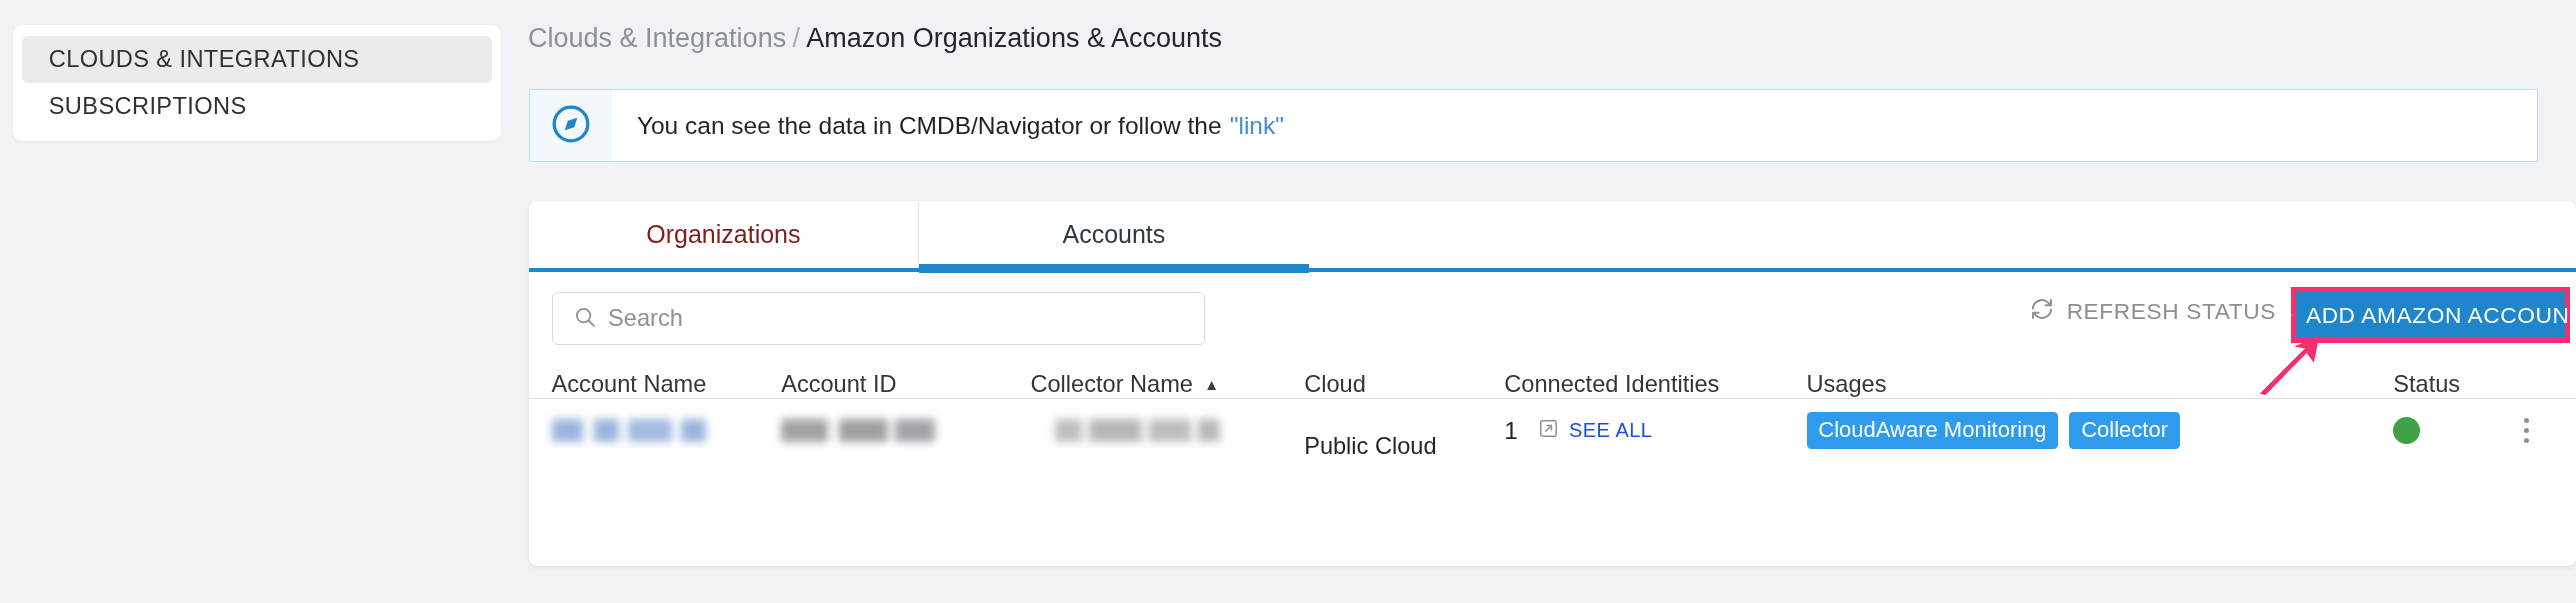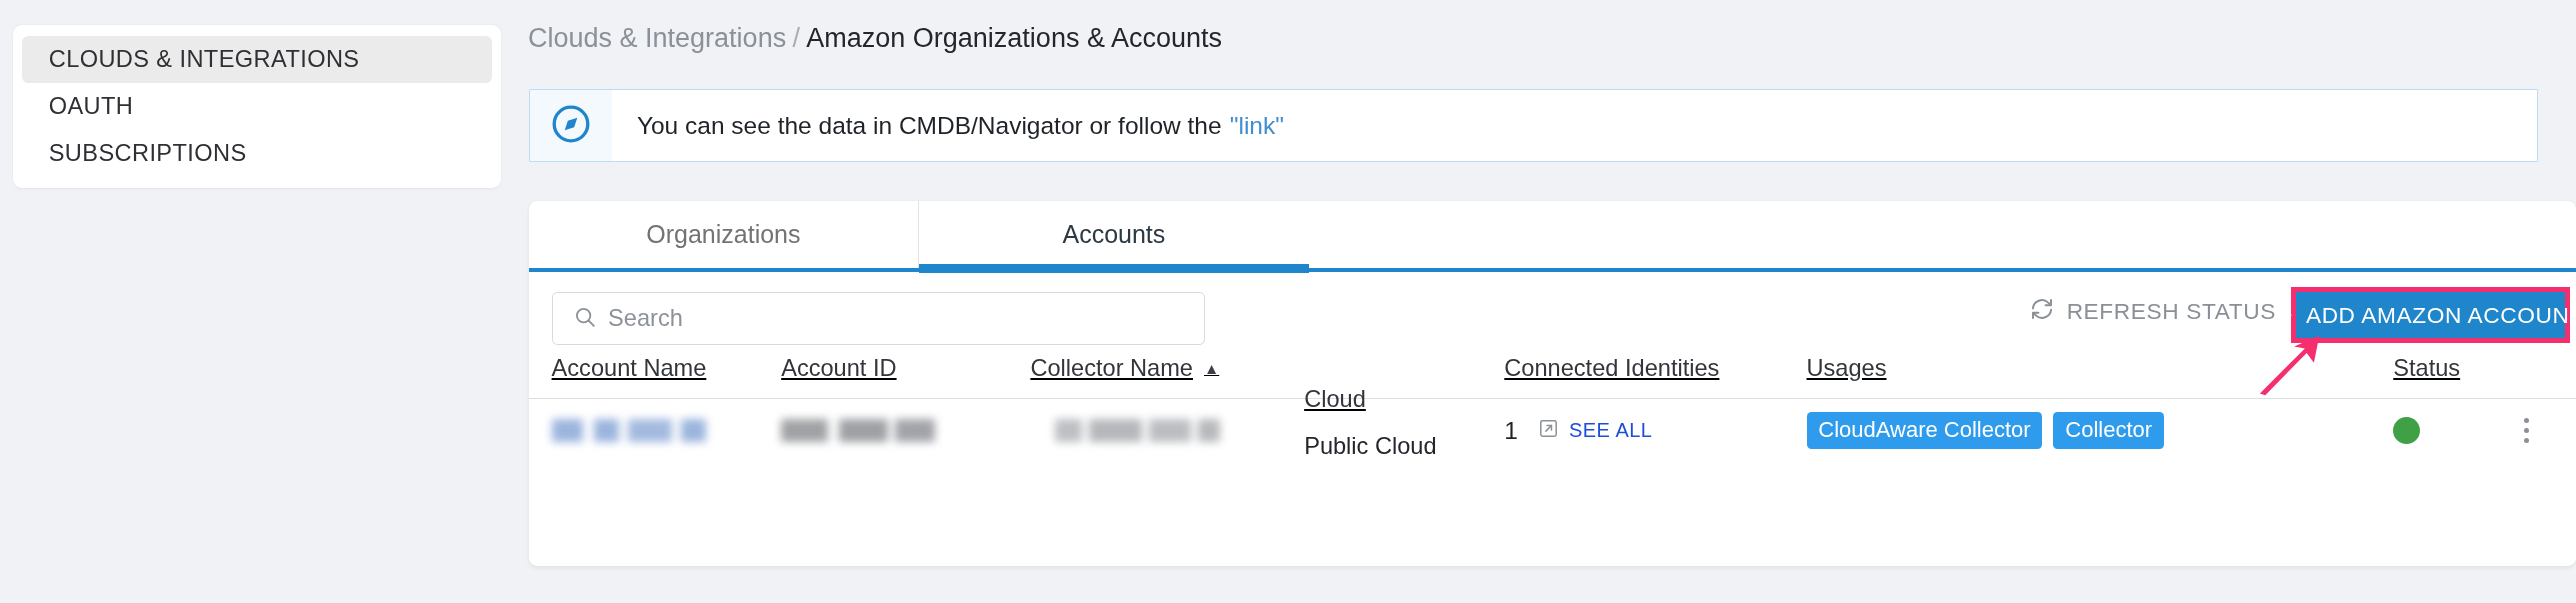--- a/index.html
+++ b/index.html
@@ -130,21 +130,21 @@
     align-items: stretch;
     border-bottom: 4.5px solid #1f86cb;
     box-sizing: content-box;
   }
   .tab {
     width: 390px;
     display: flex;
     align-items: center;
     justify-content: center;
     font-size: 25px;
-    color: #737373;
+    color: #7f1d1d;
     cursor: pointer;
     box-sizing: border-box;
   }
   .tab.divider {
     border-right: 1.4px solid #e2e4e8;
   }
   .tab.active {
     color: #2c3942;
   }
   .tab-underline-active {
@@ -235,26 +235,25 @@
 
   
   .tbl {
     position: absolute;
     left: 0;
     top: 154px;
     width: 100%;
   }
   .thead {
     display: flex;
-    align-items: flex-start;
+    align-items: flex-end;
     height: 44px;
     border-bottom: 1.8px solid #dcdee1;
     padding: 0 22.7px 0 22.7px;
     box-sizing: border-box;
-    text-decoration: underline;
   }
   .th {
     font-size: 23.6px;
     color: #32363b;
     display: flex;
     align-items: center;
     cursor: pointer;
     box-sizing: border-box;
   }
   .th .sortarrow {
@@ -360,23 +359,20 @@
     border-radius: 50%;
     background: #8b9097;
   }
 </style>
 </head>
 <body>
 
 <div class="sidebar">
   <div class="side-item active">
     <span>CLOUDS &amp; INTEGRATIONS</span>
-  </div>
-  <div class="side-item">
-    <span>OAUTH</span>
   </div>
   <div class="side-item">
     <span>SUBSCRIPTIONS</span>
   </div>
 </div>
 
 <div class="main">
 
   <div class="breadcrumb">
     <span class="crumb-link">Clouds &amp; Integrations</span><span class="crumb-sep">/</span><span class="crumb-current">Amazon Organizations &amp; Accounts</span>
@@ -493,21 +489,21 @@
               <svg width="21" height="21" viewBox="0 0 24 24" fill="none">
                 <rect x="3.2" y="3.2" width="17.6" height="17.6" rx="2" stroke="#8a9097" stroke-width="1.7"></rect>
                 <path d="M9 15 L15.4 8.6" stroke="#8a9097" stroke-width="1.7" stroke-linecap="round"></path>
                 <path d="M10.4 8.6h5v5" stroke="#8a9097" stroke-width="1.7" stroke-linecap="round" stroke-linejoin="round"></path>
               </svg>
             </span>
             <span class="salabel">SEE ALL</span>
           </span>
         </div>
         <div class="td c-usage">
-          <span class="badge">CloudAware Collector</span>
+          <span class="badge">CloudAware Monitoring</span>
           <span class="badge">Collector</span>
         </div>
         <div class="td c-stat">
           <span class="status-dot"></span>
         </div>
         <div class="td c-kebab">
           <span class="kebab">
             <i></i>
               <i></i>
               <i></i>

